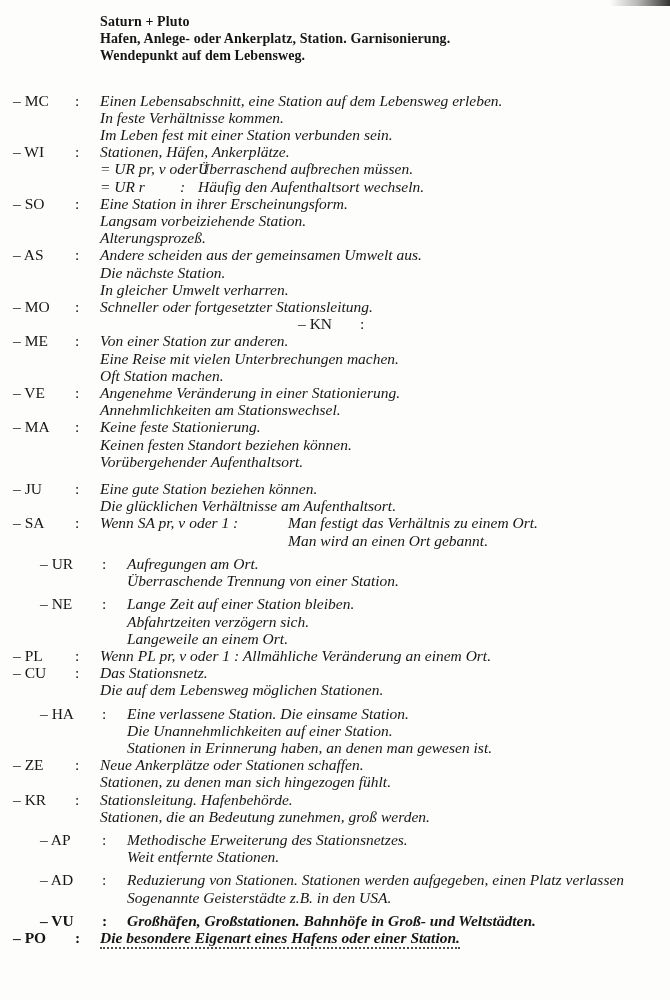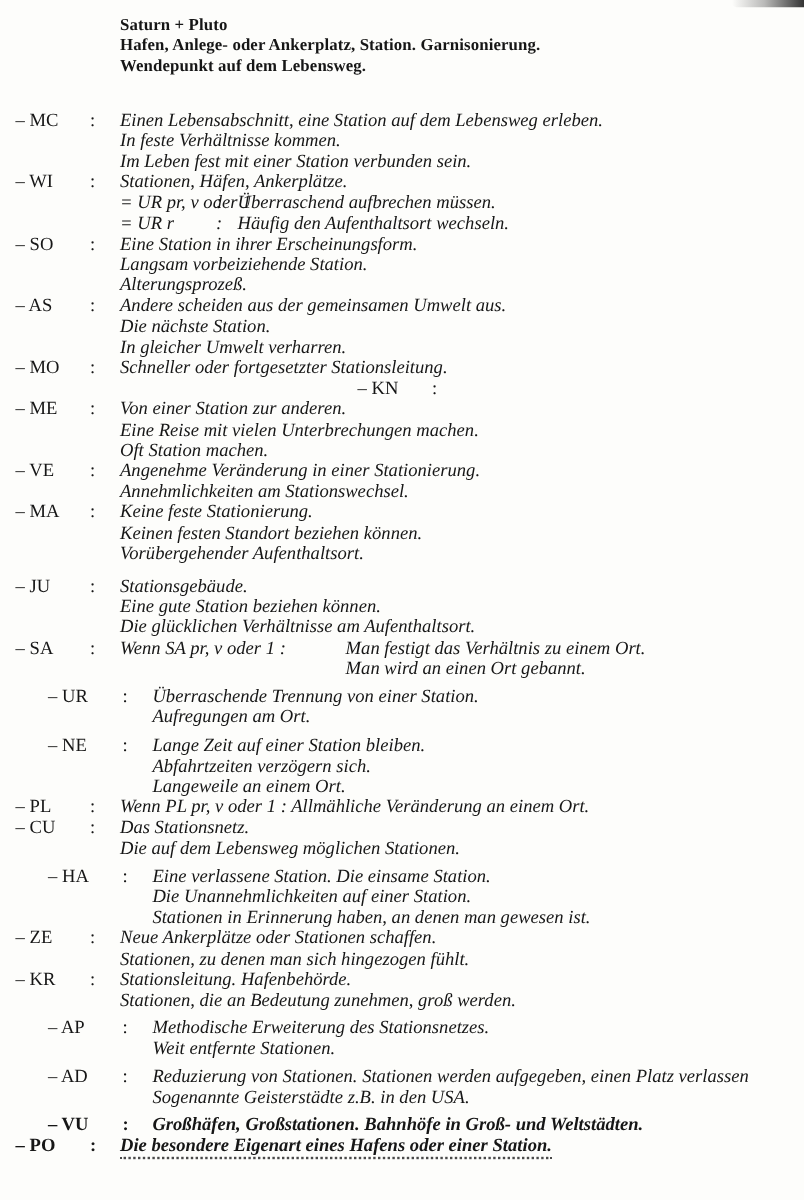--- a/index.html
+++ b/index.html
@@ -130,21 +130,20 @@
         <div class="lines">
           <div class="line">Keine feste Stationierung.</div>
           <div class="line">Keinen festen Standort beziehen können.</div>
           <div class="line">Vorübergehender Aufenthaltsort.</div>
         </div>
       </div>
       <div class="row gap-lg">
         <span class="lab">– JU</span>
         <span class="col">:</span>
         <div class="lines">
-          <div class="line">Stationsgebäude.</div>
           <div class="line">Eine gute Station beziehen können.</div>
           <div class="line">Die glücklichen Verhältnisse am Aufenthaltsort.</div>
         </div>
       </div>
       <div class="row">
         <span class="lab">– SA</span>
         <span class="col">:</span>
         <div class="lines">
           <div class="line kv sa">
             <span class="k">Wenn SA pr, v oder 1 :</span>
@@ -153,22 +152,22 @@
           <div class="line kv sa">
             <span class="k"></span>
             <span class="v">Man wird an einen Ort gebannt.</span>
           </div>
         </div>
       </div>
       <div class="row gap-sm">
         <span class="lab">– UR</span>
         <span class="col">:</span>
         <div class="lines">
+          <div class="line">Aufregungen am Ort.</div>
           <div class="line">Überraschende Trennung von einer Station.</div>
-          <div class="line">Aufregungen am Ort.</div>
         </div>
       </div>
       <div class="row gap-sm">
         <span class="lab">– NE</span>
         <span class="col">:</span>
         <div class="lines">
           <div class="line">Lange Zeit auf einer Station bleiben.</div>
           <div class="line">Abfahrtzeiten verzögern sich.</div>
           <div class="line">Langeweile an einem Ort.</div>
         </div>

